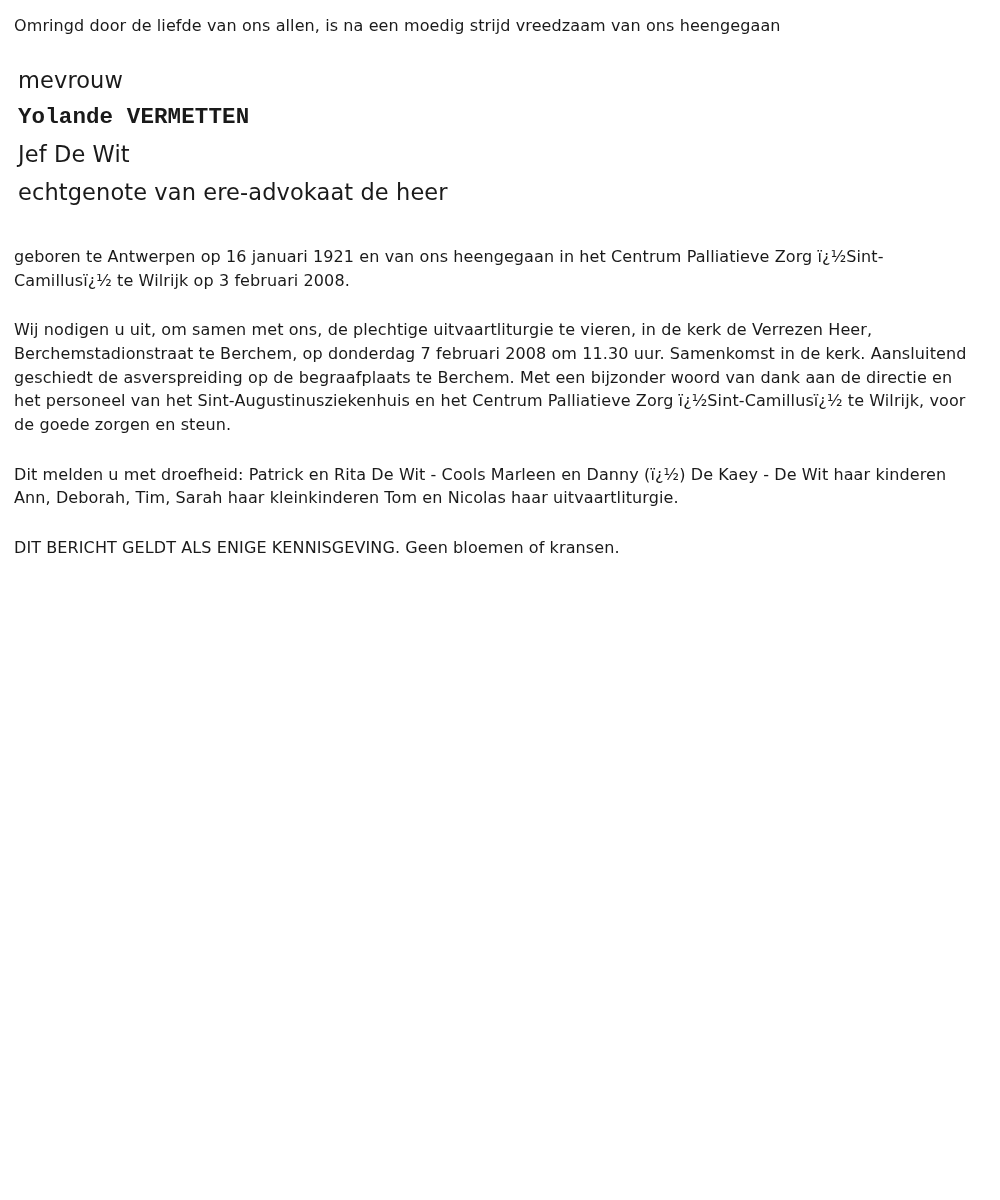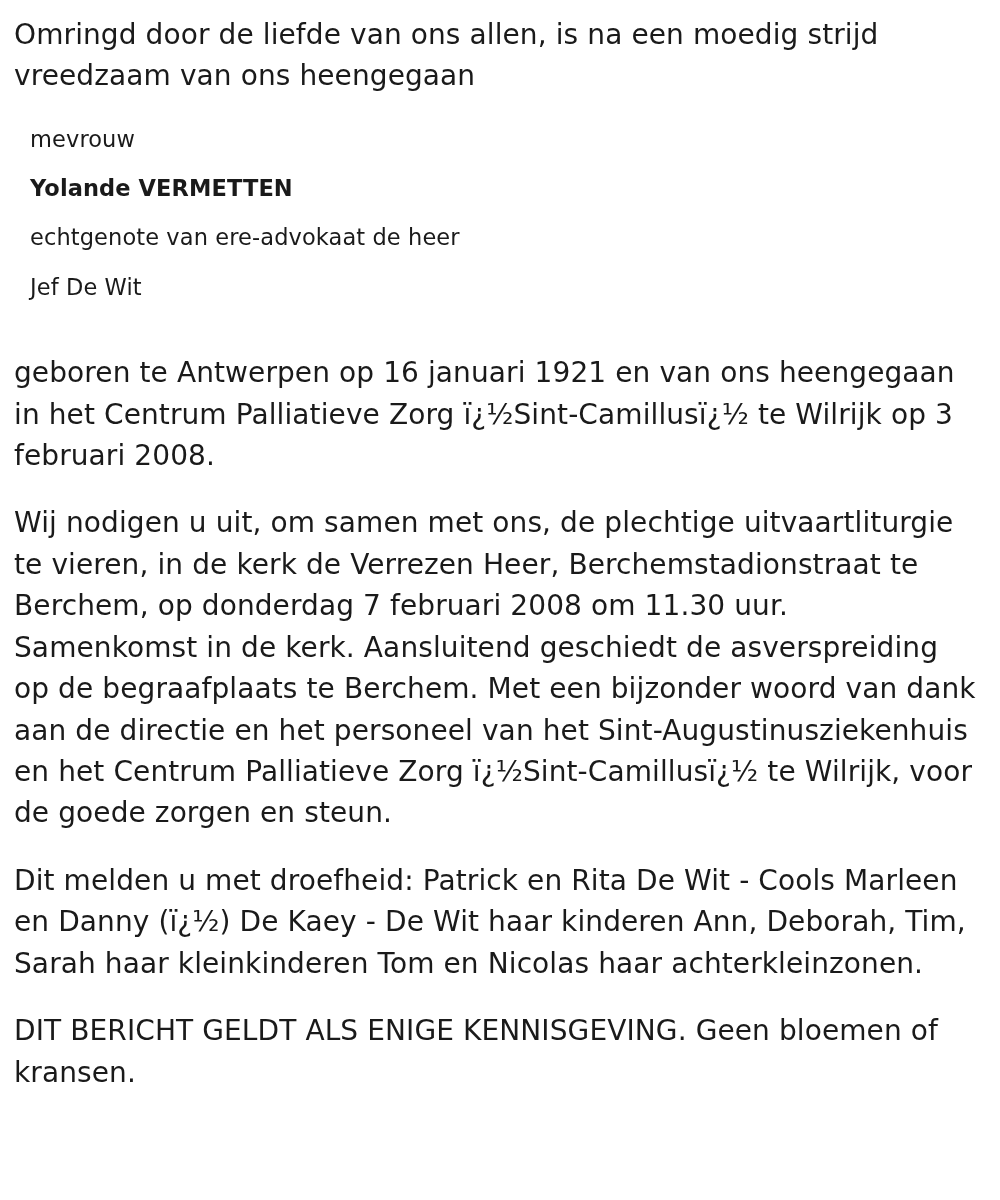--- a/index.html
+++ b/index.html
@@ -13,60 +13,61 @@
     font-family: "DejaVu Sans", sans-serif;
     color: #1a1a1a;
   }
   .page {
     box-sizing: border-box;
     width: 1000px;
     min-height: 1200px;
     padding: 14px 22px 20px 14px;
   }
   .para {
-    font-size: 28px;
+    font-size: 16px;
     line-height: 1.48;
     margin: 0 0 26px 0;
     letter-spacing: 0.1px;
   }
   .para:last-child {
     margin-bottom: 8px;
   }
   .block-tight {
     margin: 0;
   }
   .line {
     font-size: 22.5px;
     line-height: 1.48;
     letter-spacing: 0.1px;
-    margin: 16px;
+    margin: 4px;
   }
   .name {
     font-weight: bold;
+    font-family: Liberation Mono, monospace;
   }
   .gap-lg { height: 32px; }
 </style>
 </head>
 <body>
 
 <div class="page">
 
   <p class="para">Omringd door de liefde van ons allen, is na een moedig strijd vreedzaam van ons heengegaan</p>
 
   <div class="block-tight">
     <p class="line">mevrouw</p>
     <p class="line name">Yolande VERMETTEN</p>
+    <p class="line">Jef De Wit</p>
     <p class="line">echtgenote van ere-advokaat de heer</p>
-    <p class="line">Jef De Wit</p>
   </div>
 
   <div class="gap-lg"></div>
 
   <p class="para">geboren te Antwerpen op 16 januari 1921 en van ons heengegaan in het Centrum Palliatieve Zorg ï¿½Sint-Camillusï¿½ te Wilrijk op 3 februari 2008.</p>
 
   <p class="para">Wij nodigen u uit, om samen met ons, de plechtige uitvaartliturgie te vieren, in de kerk de Verrezen Heer, Berchemstadionstraat te Berchem, op donderdag 7 februari 2008 om 11.30 uur. Samenkomst in de kerk. Aansluitend geschiedt de asverspreiding op de begraafplaats te Berchem. Met een bijzonder woord van dank aan de directie en het personeel van het Sint-Augustinusziekenhuis en het Centrum Palliatieve Zorg ï¿½Sint-Camillusï¿½ te Wilrijk, voor de goede zorgen en steun.</p>
 
-  <p class="para">Dit melden u met droefheid: Patrick en Rita De Wit - Cools Marleen en Danny (ï¿½) De Kaey - De Wit haar kinderen Ann, Deborah, Tim, Sarah haar kleinkinderen Tom en Nicolas haar achterkleinzonen.</p>
+  <p class="para">Dit melden u met droefheid: Patrick en Rita De Wit - Cools Marleen en Danny (ï¿½) De Kaey - De Wit haar kinderen Ann, Deborah, Tim, Sarah haar kleinkinderen Tom en Nicolas haar uitvaartliturgie.</p>
 
 
   <p class="para">DIT BERICHT GELDT ALS ENIGE KENNISGEVING. Geen bloemen of kransen.</p>
 
 </div>
 
 </body></html>

